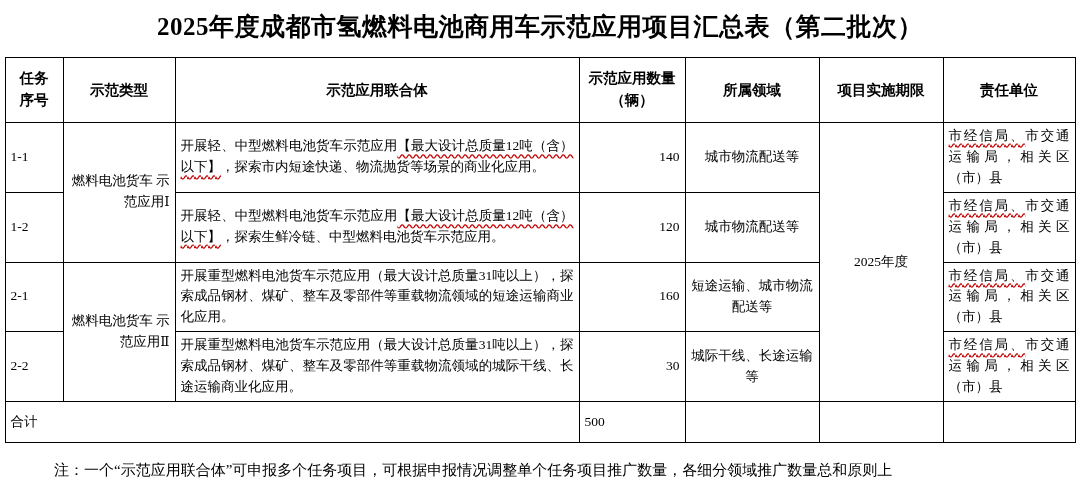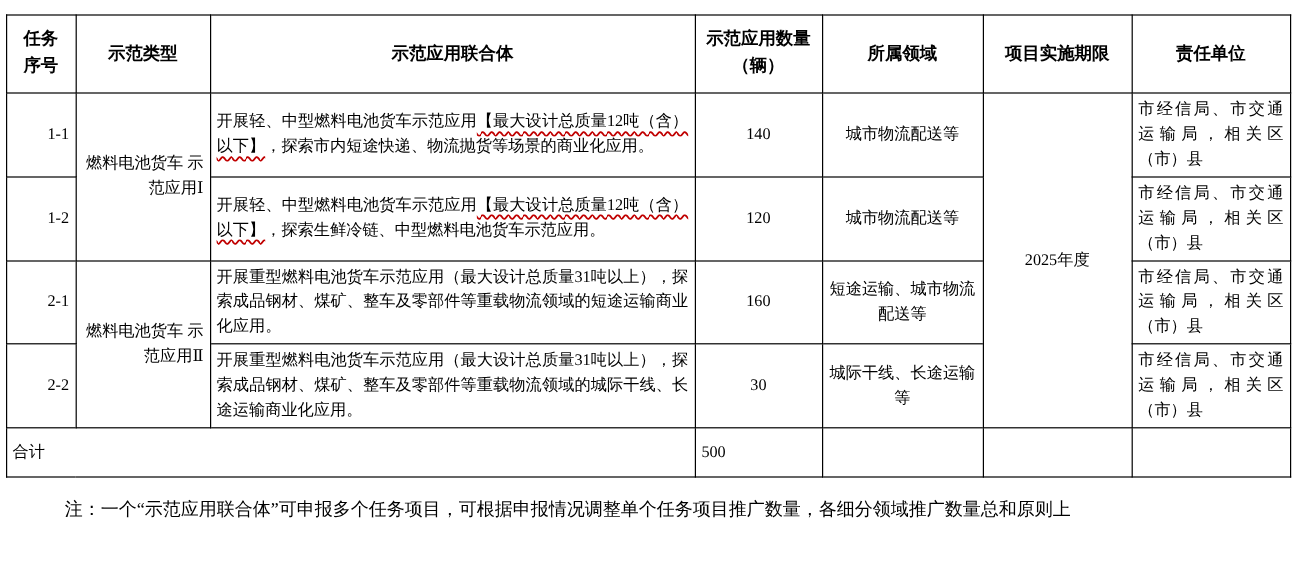--- a/index.html
+++ b/index.html
@@ -44,24 +44,24 @@
     vertical-align: middle;
     font-family: "Liberation Serif", "DejaVu Serif", serif;
   }
   table.main thead th {
     text-align: center;
     font-weight: bold;
     font-size: 14.5px;
     padding: 8px 4px;
     height: 48px;
   }
-  .c-no      { width: 58px;  text-align: right; }
+  .c-no      { width: 58px;  text-align: left; }
   .c-type    { width: 112px; text-align: right; }
   .c-content { width: 404px; text-align: justify; text-justify: inter-ideograph; }
-  .c-qty     { width: 106px; text-align: center; }
+  .c-qty     { width: 106px; text-align: right; }
   .c-field   { width: 134px; text-align: center; }
   .c-period  { width: 124px; text-align: center; }
   .c-unit    { width: 132px; text-align: center; }
 
   .hdr-two-line {
     display: block;
     line-height: 1.5;
   }
   .content-cell {
     padding: 6px 8px 6px 8px;
@@ -72,20 +72,21 @@
     text-decoration-color: #c00000;
     text-underline-offset: 3px;
   }
   .unit-cell {
     text-align: justify;
     text-justify: inter-ideograph;
     padding: 6px 8px;
     line-height: 1.6;
   }
   .unit-cell .u1 {
+    text-decoration: underline;
     text-decoration-style: wavy;
     text-decoration-color: #c00000;
     text-underline-offset: 3px;
   }
   .total-row td {
     text-align: left;
     height: 34px;
   }
   .note {
     width: 1044px;
@@ -98,20 +99,21 @@
   .note .lead { padding-left: 36px; }
   .type-cell {
     line-height: 1.7;
   }
 </style>
 </head>
 <body>
 
 <div class="page">
 
+  <div class="doc-title">2025年度成都市氢燃料电池商用车示范应用项目汇总表（第二批次）</div>
 
   <table class="main">
     <colgroup>
       <col class="c-no">
       <col class="c-type">
       <col class="c-content">
       <col class="c-qty">
       <col class="c-field">
       <col class="c-period">
       <col class="c-unit">

